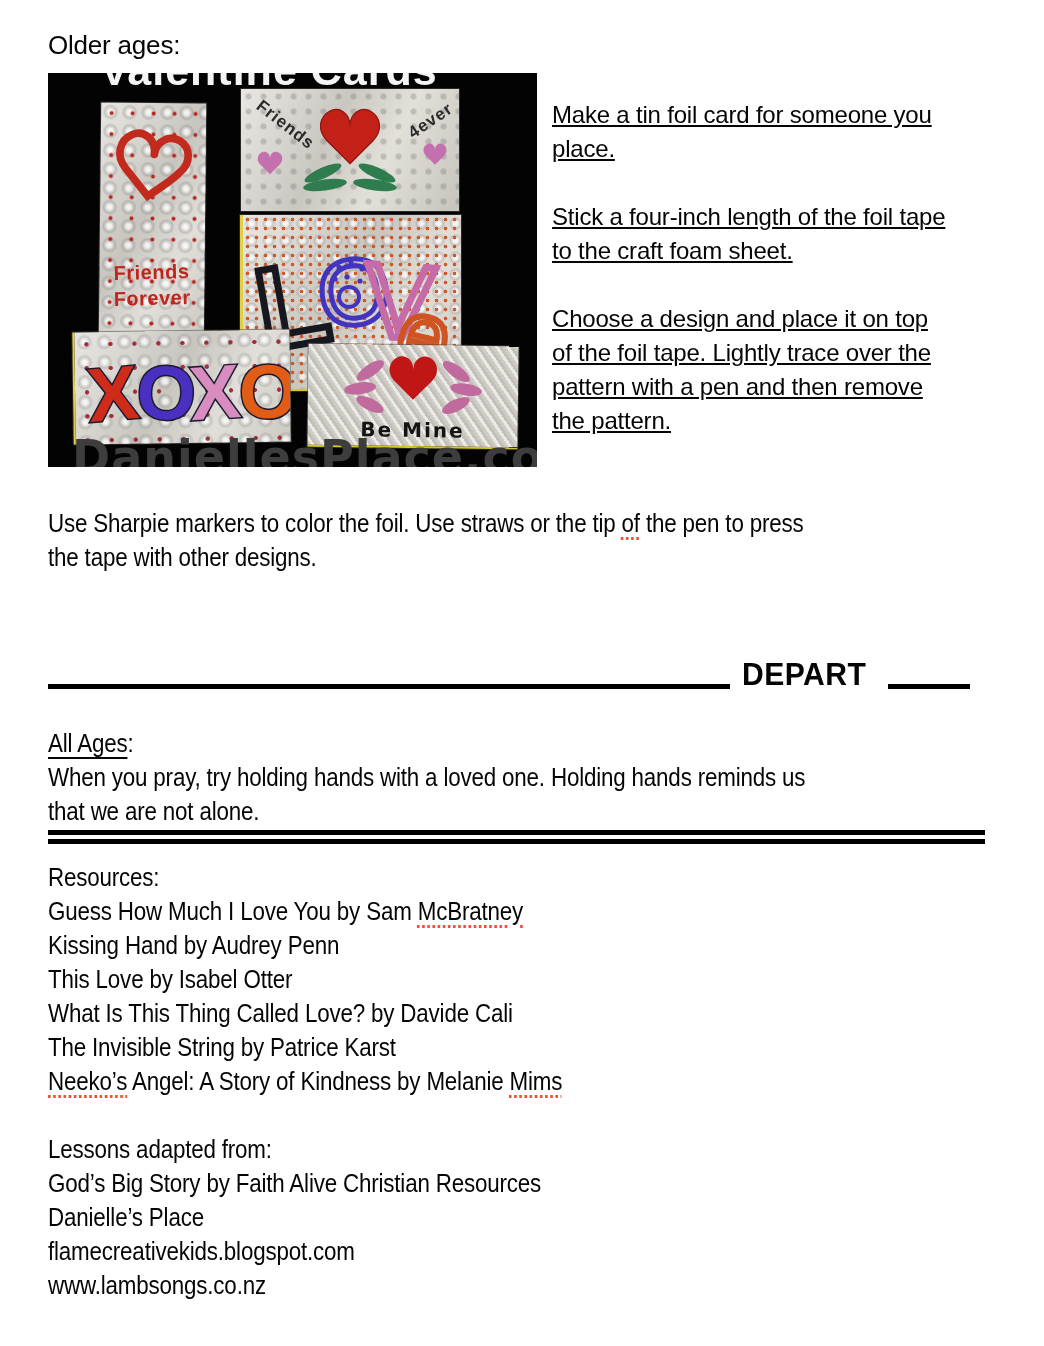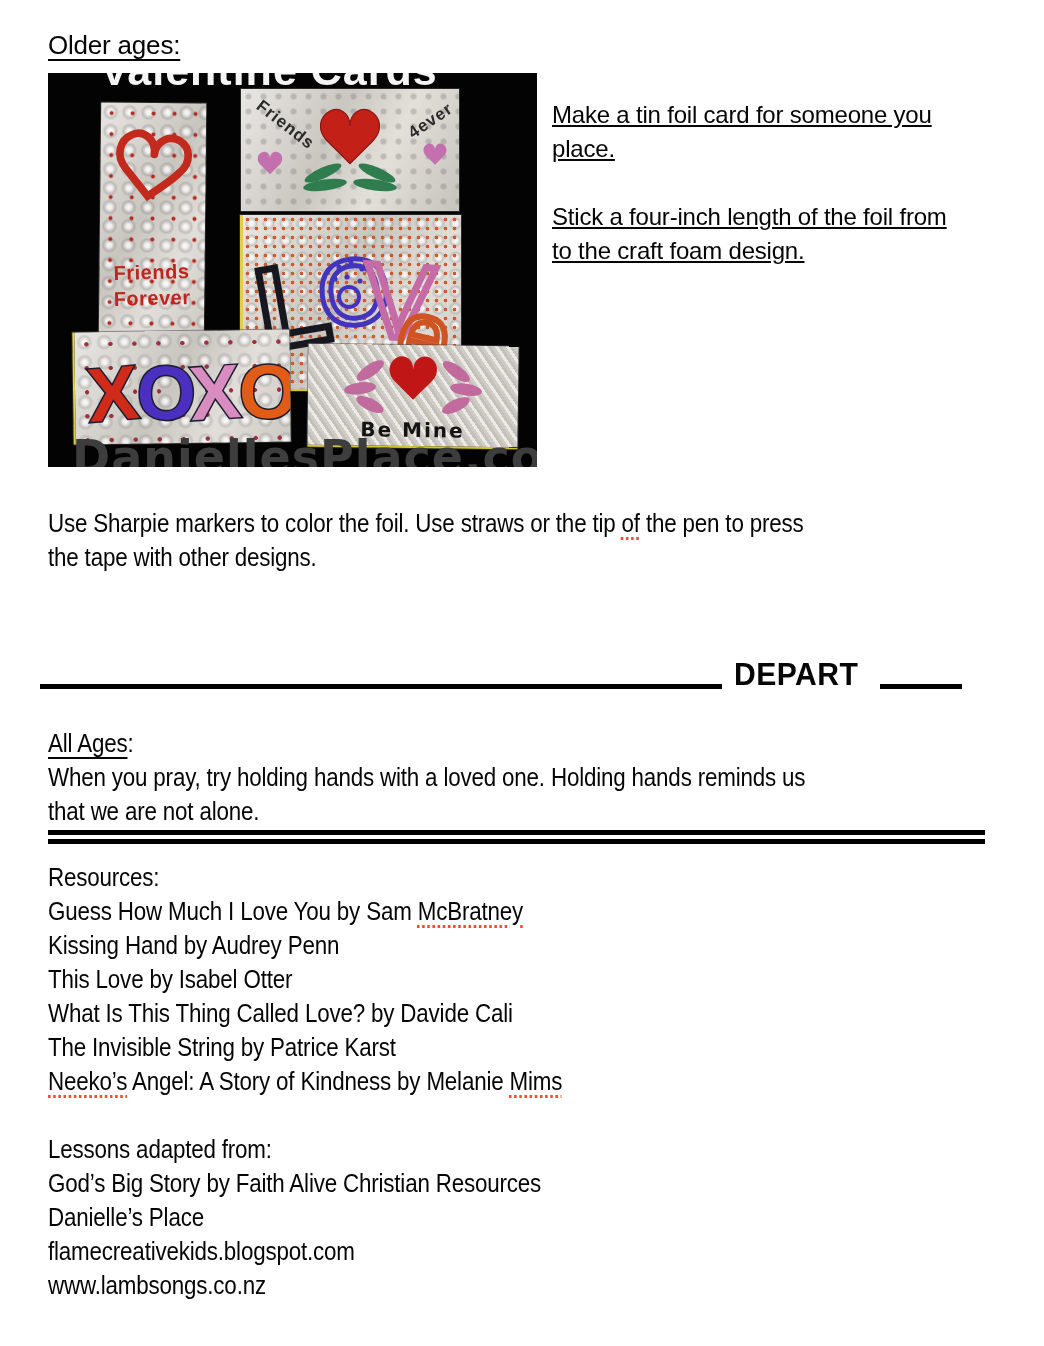--- a/index.html
+++ b/index.html
@@ -7,21 +7,21 @@
     position:relative;
     width:1044px;height:1346px;
     background:#ffffff;
     font-family:"Liberation Sans","DejaVu Sans",sans-serif;
     color:#050505;
     overflow:hidden;
     letter-spacing:-0.2px;
   }
   
   .h-older{position:absolute;left:48px;top:30px;font-size:26px;font-weight:400;}
-  .u{ text-decoration:underline;text-decoration-thickness:2px;text-underline-offset:5px;}
+  .u{ text-decoration-thickness:2px;text-underline-offset:5px;}
   
   .photo{position:absolute;left:48px;top:73px;width:489px;height:394px;background:#030303;overflow:hidden;}
   .photo-title{position:absolute;left:52px;top:-27px;font-size:43px;font-weight:bold;color:#f4f4f4;letter-spacing:1px;white-space:nowrap;}
   .photo-watermark{position:absolute;left:24px;bottom:-17px;font-size:46px;font-weight:bold;color:#3d3d3d;letter-spacing:1px;white-space:nowrap;font-family:"DejaVu Sans",sans-serif;}
   .card{position:absolute;box-shadow:0 0 0 1px rgba(70,70,70,.55);}
   .card1{left:52px;top:30px;width:105px;height:234px;transform:rotate(.6deg);
     background-image:
       radial-gradient(circle,#b5281f 1.6px,transparent 2.4px),
       radial-gradient(circle,rgba(255,255,255,.75) 2px,rgba(110,110,110,.28) 6px,transparent 8px),
       linear-gradient(120deg,#e9e7e3,#c8c5bf 45%,#e2dfda 70%,#ccc9c3);
@@ -59,21 +59,21 @@
   .card5 svg{position:absolute;inset:0;width:100%;height:100%;}
   .bemine-label{position:absolute;left:0;bottom:4px;width:100%;text-align:center;font-size:20px;font-weight:600;color:#141414;letter-spacing:2px;font-family:"DejaVu Sans",sans-serif;}
   
   .col-right{position:absolute;left:552px;top:98px;width:445px;font-size:24px;line-height:34px;text-decoration:underline;}
   .col-right p{margin:0 0 34px 0;}
   
   .cond{transform:scaleX(0.86);transform-origin:0 0;white-space:nowrap;font-size:26px;line-height:34px;}
   .sharpie{position:absolute;left:48px;top:506px;}
   .sq{text-decoration-line:underline;text-decoration-style:dotted;text-decoration-color:#ff4838;text-decoration-thickness:3px;text-underline-offset:5px;}
   
-  .depart-row{position:absolute;left:40px;top:648px;width:930px;height:44px;display:flex;align-items:flex-end;}
+  .depart-row{position:absolute;left:48px;top:648px;width:930px;height:44px;display:flex;align-items:flex-end;}
   .dline{height:5px;background:#000;margin-bottom:3px;}
   .dline.long{width:682px;}
   .dline.short{width:82px;}
   .depart-label{font-size:32px;font-weight:bold;line-height:36px;margin:0 14px 0 12px;transform:scaleX(.94);transform-origin:0 100%;letter-spacing:0.5px;}
   
   .allages{position:absolute;left:48px;top:726px;}
   .u2{text-decoration:underline;text-decoration-thickness:2px;text-underline-offset:5px;}
   
   .double-rule{position:absolute;left:48px;top:830px;width:937px;}
   .double-rule div{height:5px;background:#000;}
@@ -156,22 +156,28 @@
 
     <div class="photo-watermark">DaniellesPlace.com</div>
   </div>
 
   <div class="col-right">
     <p>
       <span>Make a tin foil card for someone you</span><br>
       <span>place.</span>
     </p>
     <p>
-      <span>Stick a four-inch length of the foil from</span><br>
-      <span>to the craft foam design.</span>
+      <span>Stick a four-inch length of the foil tape</span><br>
+      <span>to the craft foam sheet.</span>
+    </p>
+    <p>
+      <span>Choose a design and place it on top</span><br>
+      <span>of the foil tape. Lightly trace over the</span><br>
+      <span>pattern with a pen and then remove</span><br>
+      <span>the pattern.</span>
     </p>
   </div>
 
   <div class="sharpie cond">
     <div><span>Use Sharpie markers to color the foil. Use straws or the tip </span><span class="sq">of</span><span> the pen to press</span></div>
     <div>the tape with other designs.</div>
   </div>
 
   <div class="depart-row">
     <div class="dline long"></div>

